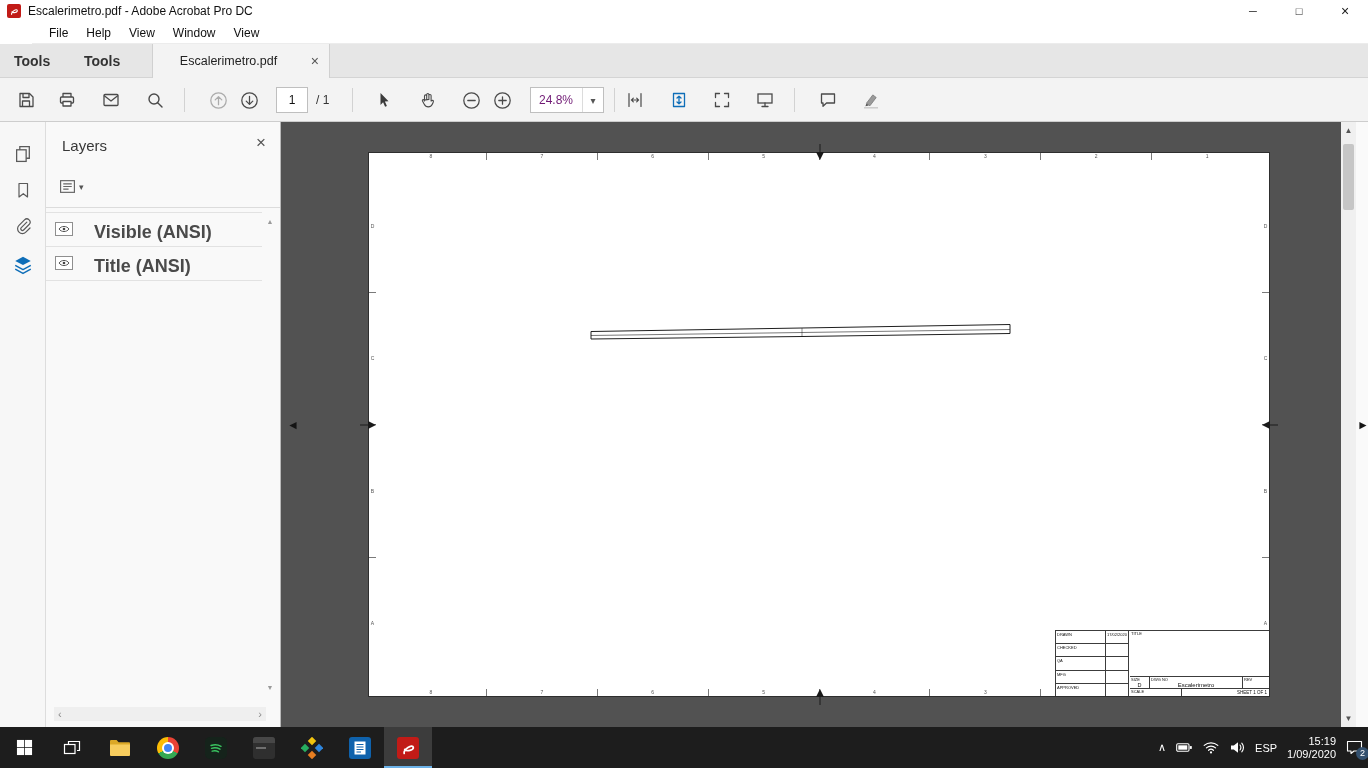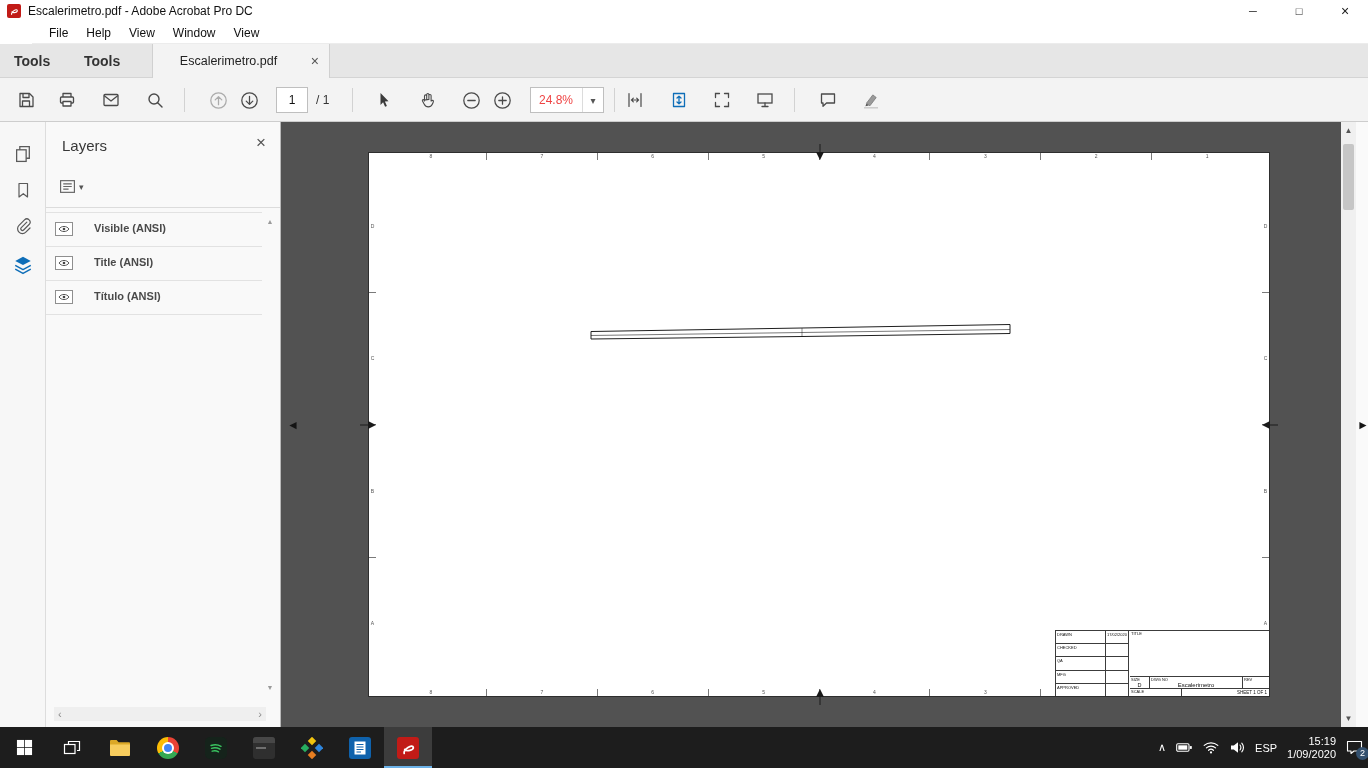--- a/index.html
+++ b/index.html
@@ -24,37 +24,37 @@
   .doc-tab-close{margin-left:auto;font-size:14px;color:#555;}
 
   
   .toolbar{position:absolute;top:78px;left:0;width:100%;height:44px;background:#f3f3f3;border-bottom:1px solid #cdcdcd;box-sizing:border-box;}
   .tb-btn{position:absolute;top:8px;width:28px;height:28px;display:flex;align-items:center;justify-content:center;border-radius:3px;}
   .sep{position:absolute;top:10px;width:1px;height:24px;background:#d2d2d2;}
   .pagebox{position:absolute;left:276px;top:9px;width:32px;height:26px;background:#fff;border:1px solid #bfbfbf;box-sizing:border-box;}
   .pagebox input{width:100%;height:100%;border:none;text-align:center;font-size:12px;font-family:inherit;background:transparent;outline:none;padding:0;color:#111;}
   .page-total{position:absolute;left:316px;top:15px;font-size:12px;color:#333;}
   .zoombox{position:absolute;left:530px;top:9px;width:74px;height:26px;background:#fff;border:1px solid #bfbfbf;display:flex;align-items:center;box-sizing:border-box;}
-  .zoombox .zv{flex:1;font-size:12px;color:#ef4444;padding-left:8px;}
+  .zoombox .zv{flex:1;font-size:12px;color:#701a75;padding-left:8px;}
   .zoombox .caret{width:20px;height:100%;border-left:1px solid #dcdcdc;display:flex;align-items:center;justify-content:center;font-size:10px;color:#555;}
 
   
   .leftstrip{position:absolute;left:0;top:122px;width:46px;height:605px;background:#f7f7f7;border-right:1px solid #ddd;box-sizing:border-box;}
   .ls-btn{position:absolute;left:8px;width:30px;height:30px;display:flex;align-items:center;justify-content:center;}
 
   
   .layers-panel{position:absolute;left:46px;top:122px;width:235px;height:605px;background:#f9f9f9;border-right:1px solid #b9b9b9;box-sizing:border-box;}
   .lp-title{position:absolute;left:16px;top:15px;font-size:15px;color:#383838;}
   .lp-close{position:absolute;right:14px;top:11px;font-size:17px;color:#555;}
   .lp-options{position:absolute;left:0;top:48px;width:100%;height:38px;border-bottom:1px solid #dcdcdc;box-sizing:border-box;}
   .lp-opt-btn{position:absolute;left:13px;top:8px;display:flex;align-items:center;gap:3px;color:#555;font-size:9px;}
   .lp-list{position:absolute;left:0;top:90px;width:216px;border-top:1px solid #e2e2e2;}
   .layer-row{position:relative;height:33px;border-bottom:1px solid #e2e2e2;}
   .eye-box{position:absolute;left:9px;top:9px;width:18px;height:14px;border:1px solid #8f8f8f;background:#fff;display:flex;align-items:center;justify-content:center;box-sizing:border-box;}
-  .layer-label{position:absolute;left:48px;top:9px;font-size:11px;font-weight:600;color:#4a4a4a;}
+  .layer-label{position:absolute;left:48px;top:9px;font-size:18px;font-weight:600;color:#4a4a4a;}
   .lp-vscroll{position:absolute;right:5px;top:96px;bottom:36px;width:10px;display:flex;flex-direction:column;justify-content:space-between;align-items:center;color:#9b9b9b;font-size:7px;}
   .lp-hscroll{position:absolute;left:8px;bottom:6px;width:212px;height:14px;background:#efefef;display:flex;align-items:center;justify-content:space-between;padding:0 4px;color:#8c8c8c;font-size:11px;box-sizing:border-box;}
 
   
   .docarea{position:absolute;left:281px;top:122px;width:1075px;height:605px;background:#525252;}
   .page{position:absolute;left:87px;top:30px;width:902px;height:545px;background:#fff;border:1px solid #2e2e2e;box-sizing:border-box;}
   .zcols{position:absolute;left:7px;right:7px;height:7px;display:flex;}
   .zcols div{flex:1;border-right:1px solid #7a7a7a;font-size:5px;line-height:7px;text-align:center;color:#555;}
   .zcols div:last-child{border-right:none;}
   .zrows{position:absolute;top:7px;bottom:7px;width:7px;display:flex;flex-direction:column;}
@@ -284,29 +284,20 @@
       </div>
       <div class="layer-row">
         <span class="eye-box">
           <svg width="12" height="8" viewBox="0 0 12 8" fill="none" stroke="#444" stroke-width=".9">
               <path d="M1 4c2.5-3.4 7.5-3.4 10 0-2.5 3.4-7.5 3.4-10 0z"></path>
               <circle cx="6" cy="4" r="1.3" fill="#444" stroke="none"></circle>
             </svg>
         </span>
         <span class="layer-label">Title (ANSI)</span>
       </div>
-      <div class="layer-row">
-        <span class="eye-box">
-          <svg width="12" height="8" viewBox="0 0 12 8" fill="none" stroke="#444" stroke-width=".9">
-              <path d="M1 4c2.5-3.4 7.5-3.4 10 0-2.5 3.4-7.5 3.4-10 0z"></path>
-              <circle cx="6" cy="4" r="1.3" fill="#444" stroke="none"></circle>
-            </svg>
-        </span>
-        <span class="layer-label">Título (ANSI)</span>
-      </div>
     </div>
     <div class="lp-vscroll">
       <span>▲</span>
       <span>▼</span>
     </div>
     <div class="lp-hscroll">
       <span>‹</span>
       <span>›</span>
     </div>
   </div>

